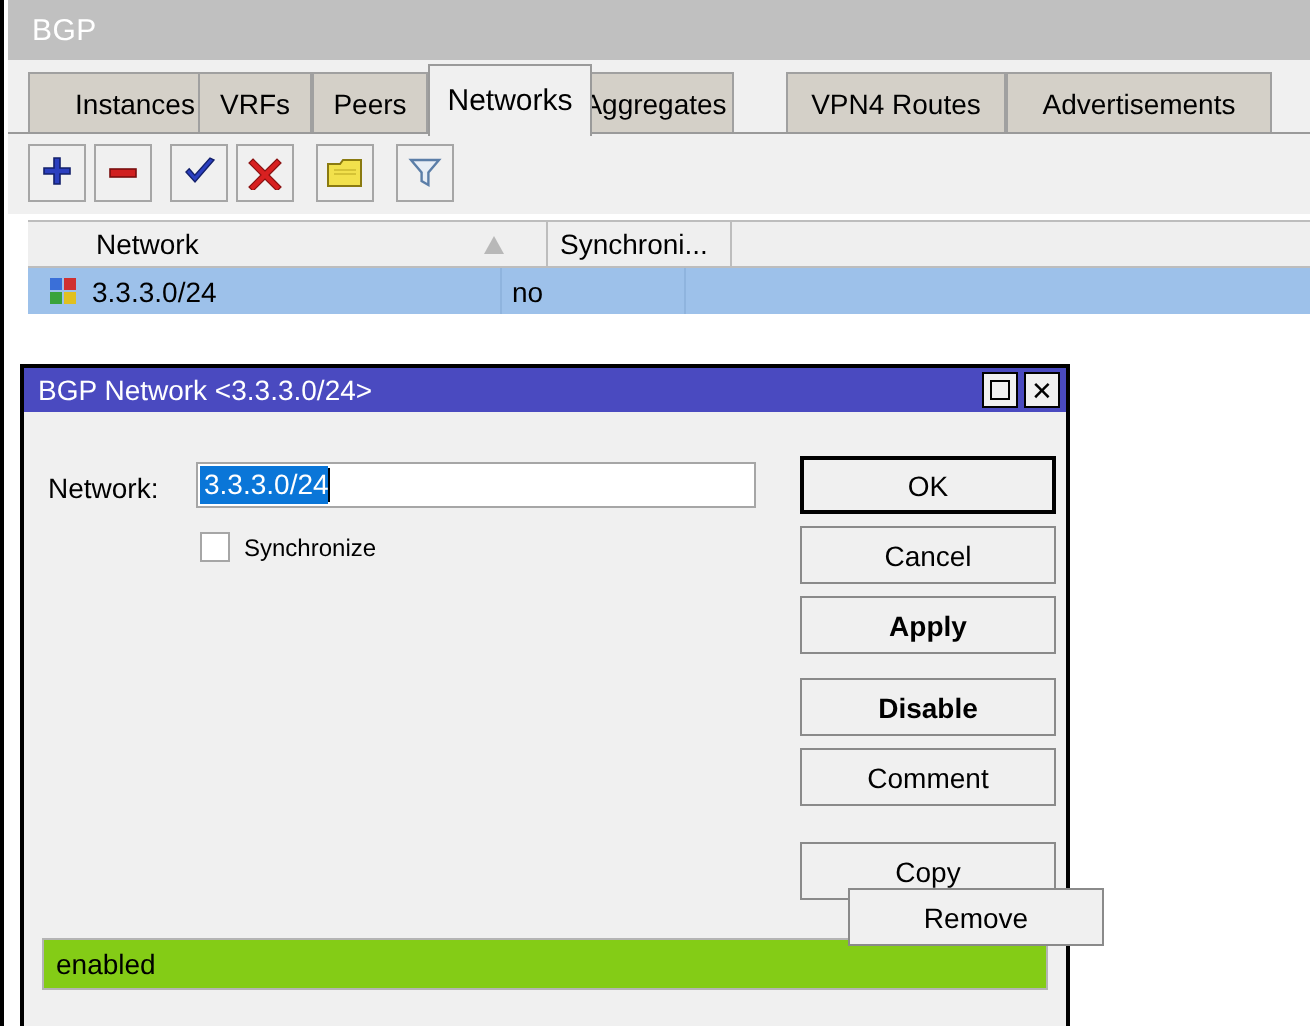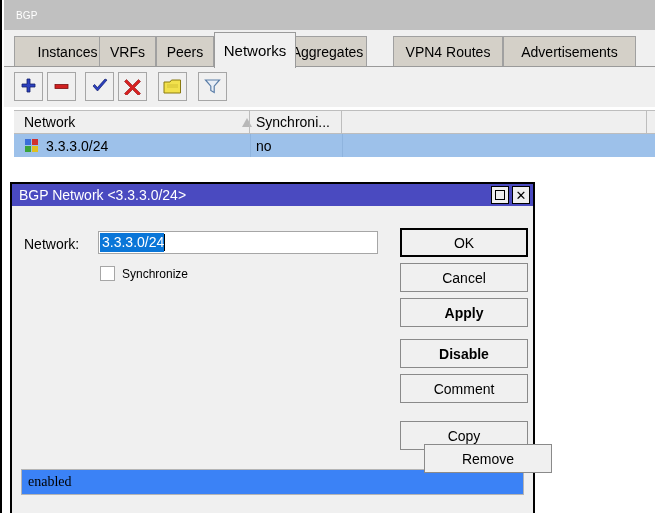--- a/index.html
+++ b/index.html
@@ -18,21 +18,21 @@
     background:#ffffff;
     border-left:2px solid #000;
     box-sizing:border-box;
   }
   #titlebar{
     position:absolute;left:2px;top:0;width:653px;height:30px;
     background:#c0c0c0;
     display:flex;align-items:center;
   }
   #titlebar .title{
-    color:#ffffff;font-size:10px;padding-left:12px;letter-spacing:.2px;
+    color:#ffffff;font-size:15px;padding-left:12px;letter-spacing:.2px;
   }
   
   #tabstrip{
     position:absolute;left:2px;top:30px;width:653px;height:36px;
     background:#f0f0f0;
   }
   .tab{
     position:absolute;top:6px;height:30px;
     background:#d4d0c8;
     border:1px solid #a0a0a0;border-bottom:none;
@@ -72,21 +72,21 @@
     border-top:1px solid #bdbdbd;border-bottom:1px solid #bdbdbd;
     box-sizing:border-box;
   }
   .hcell{
     position:absolute;top:0;height:22px;
     display:flex;align-items:center;
     font-size:14px;color:#000;
     border-right:1px solid #bdbdbd;
     box-sizing:border-box;
     padding-left:6px;
-    overflow:hidden;white-space:nowrap;
+    overflow:hidden;white-space:nowrap;margin-left:24px;
   }
   #sort-arrow{
     position:absolute;left:228px;top:7px;width:0;height:0;
     border-left:5px solid transparent;border-right:5px solid transparent;
     border-bottom:9px solid #b8b8b8;
   }
   #row-0{
     position:absolute;left:10px;top:27px;width:643px;height:23px;
     background:#9dc1ea;
   }
@@ -155,24 +155,24 @@
   .abtn{
     position:absolute;left:388px;width:128px;height:29px;
     background:#f0f0f0;border:1px solid #8a8a8a;
     box-sizing:border-box;
     display:flex;align-items:center;justify-content:center;
     font-size:14px;color:#000;
   }
   .abtn.focused{border:2px solid #000;}
   #statusbar{
     position:absolute;left:9px;top:263px;width:503px;height:26px;
-    background:#3b82f6;
+    background:#84cc16;
     border:1px solid #b4b4b4;
     box-sizing:border-box;
-    display:flex;align-items:center;font-family:Liberation Serif, serif;
+    display:flex;align-items:center;
   }
   #status-text{font-size:14px;padding-left:6px;color:#000;}
 </style>
 </head>
 <body>
 
 <div id="app-window">
 
   <div id="titlebar">
     <span class="title">BGP</span>

